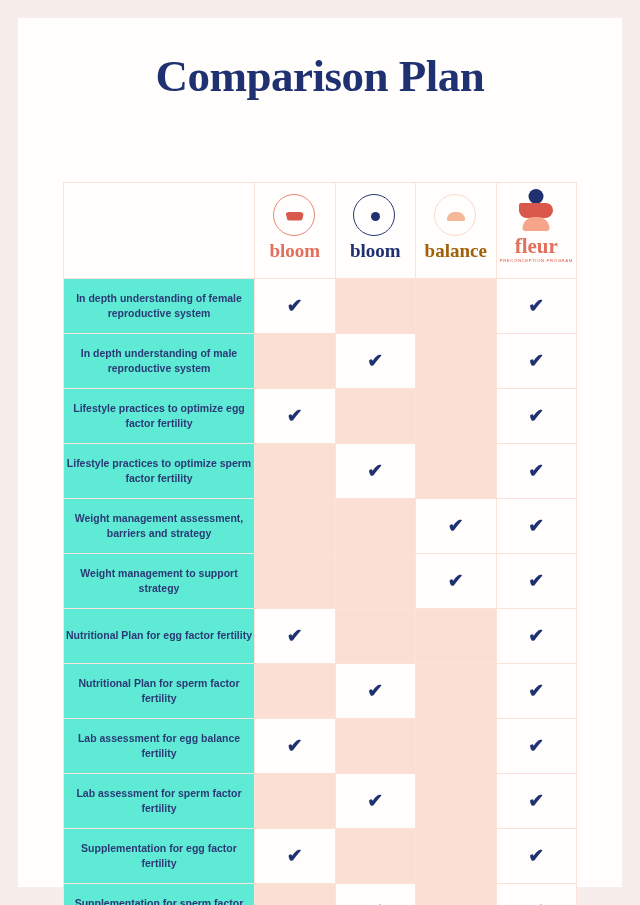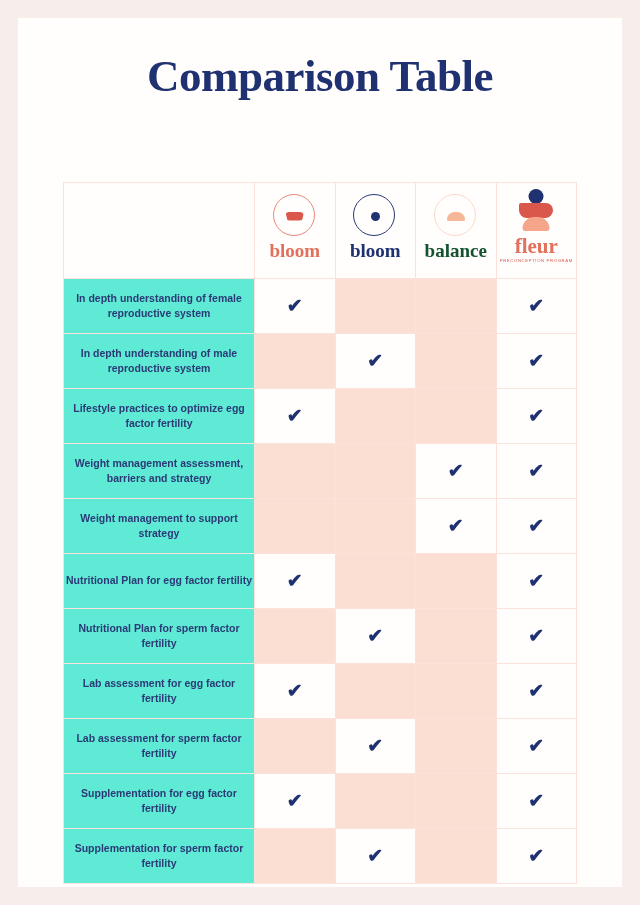--- a/index.html
+++ b/index.html
@@ -84,21 +84,21 @@
   }
   .brandname{
     font-family:"Liberation Serif", serif;
     font-weight:700;
     font-size:19px;
     margin-top:3px;
     line-height:1;
   }
   .brandname.bloom{color:#e2705c;}
   .brandname.seed{color:#1f3170;}
-  .brandname.balance{color:#14532d;}
+  .brandname.balance{color:#a16207;}
   .brandname.fleur{color:#e2705c;font-size:21px;}
   .tagline{
     font-size:3.4px;
     letter-spacing:0.5px;
     color:#d9584b;
     margin-top:2px;
     white-space:nowrap;
     transform:scale(1.25);
   }
   
@@ -146,21 +146,21 @@
     font-size:19px;
     line-height:1;
     font-weight:700;
   }
 </style>
 </head>
 <body>
 
 <div class="frame">
 
-  <div class="title">Comparison Table</div>
+  <div class="title">Comparison Plan</div>
 
   <table class="table">
     <colgroup>
       <col class="c-label">
       <col class="c-brand">
         <col class="c-brand">
         <col class="c-brand">
         <col class="c-brand">
     </colgroup>
     <thead>
@@ -226,20 +226,27 @@
           <td class="mark-cell on"><span class="check">✔</span></td>
         </tr>
         <tr>
           <td class="label-cell">Lifestyle practices to optimize egg factor fertility</td>
           <td class="mark-cell on"><span class="check">✔</span></td>
           <td class="mark-cell off"></td>
           <td class="mark-cell off"></td>
           <td class="mark-cell on"><span class="check">✔</span></td>
         </tr>
         <tr>
+          <td class="label-cell">Lifestyle practices to optimize sperm factor fertility</td>
+          <td class="mark-cell off"></td>
+          <td class="mark-cell on"><span class="check">✔</span></td>
+          <td class="mark-cell off"></td>
+          <td class="mark-cell on"><span class="check">✔</span></td>
+        </tr>
+        <tr>
           <td class="label-cell">Weight management assessment, barriers and strategy</td>
           <td class="mark-cell off"></td>
           <td class="mark-cell off"></td>
           <td class="mark-cell on"><span class="check">✔</span></td>
           <td class="mark-cell on"><span class="check">✔</span></td>
         </tr>
         <tr>
           <td class="label-cell">Weight management to support strategy</td>
           <td class="mark-cell off"></td>
           <td class="mark-cell off"></td>
@@ -254,21 +261,21 @@
           <td class="mark-cell on"><span class="check">✔</span></td>
         </tr>
         <tr>
           <td class="label-cell">Nutritional Plan for sperm factor fertility</td>
           <td class="mark-cell off"></td>
           <td class="mark-cell on"><span class="check">✔</span></td>
           <td class="mark-cell off"></td>
           <td class="mark-cell on"><span class="check">✔</span></td>
         </tr>
         <tr>
-          <td class="label-cell">Lab assessment for egg factor fertility</td>
+          <td class="label-cell">Lab assessment for egg balance fertility</td>
           <td class="mark-cell on"><span class="check">✔</span></td>
           <td class="mark-cell off"></td>
           <td class="mark-cell off"></td>
           <td class="mark-cell on"><span class="check">✔</span></td>
         </tr>
         <tr>
           <td class="label-cell">Lab assessment for sperm factor fertility</td>
           <td class="mark-cell off"></td>
           <td class="mark-cell on"><span class="check">✔</span></td>
           <td class="mark-cell off"></td>

